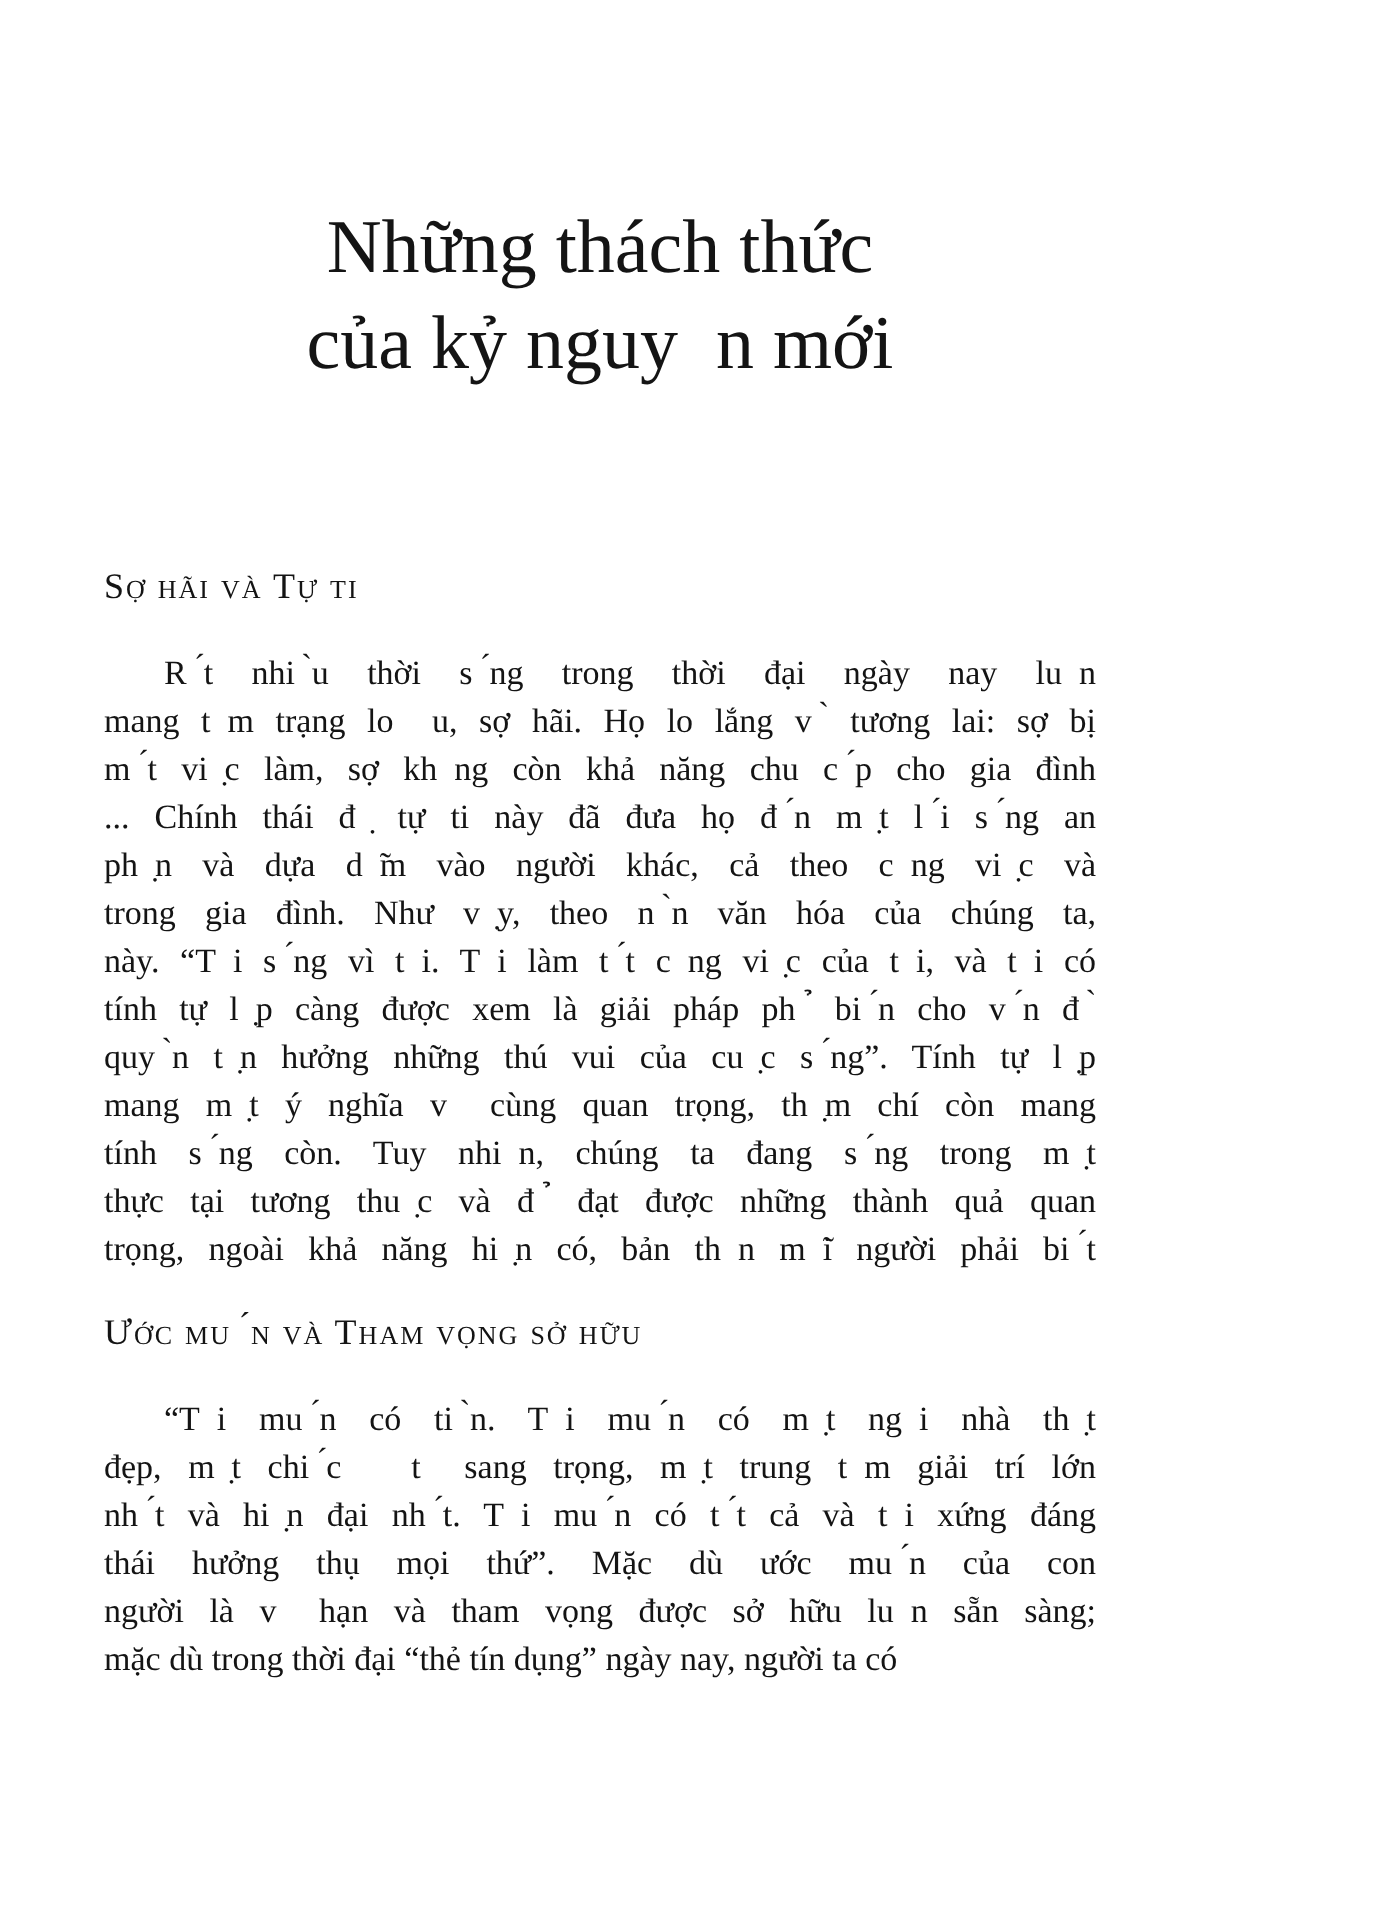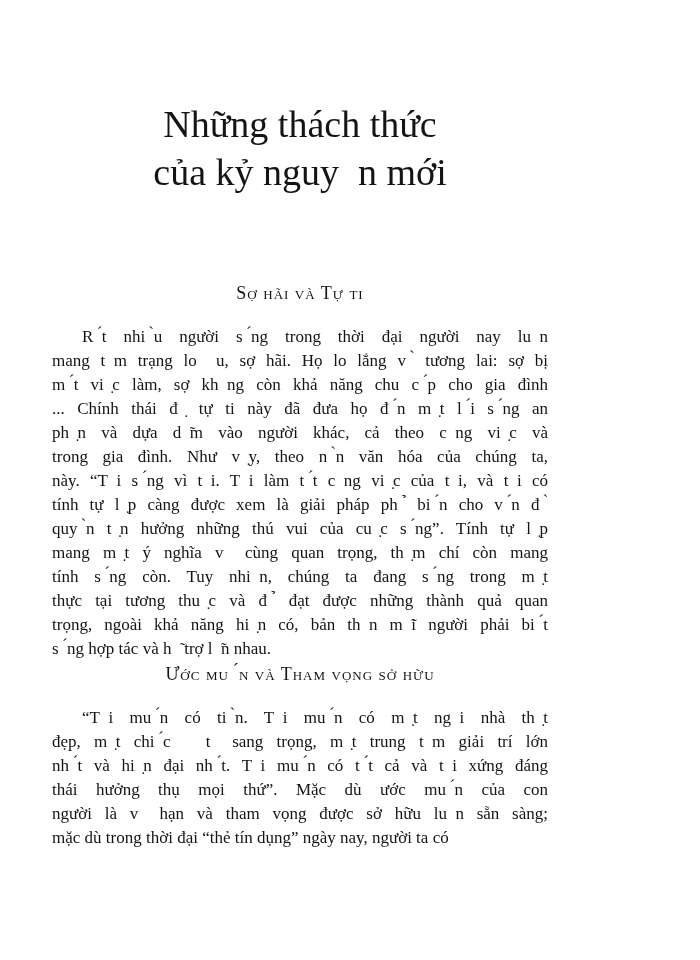--- a/index.html
+++ b/index.html
@@ -21,28 +21,27 @@
     padding-top: 100px;
     text-align: center;
     font-size: 38px;
     line-height: 48px;
     font-weight: normal;
   }
   .title-line { display: block; }
   .section-heading {
     margin: 0;
     margin-top: 84px;
-    text-align: center;
     font-size: 18px;
     line-height: 26px;
     font-weight: normal;
     font-variant: small-caps;
     letter-spacing: 1px;
   }
-  .section-heading.second { margin-top: 0; font-family: Liberation Serif, serif; }
+  .section-heading.second { margin-top: 16px; font-family: Liberation Serif, serif; }
   .para {
     margin-top: 19px;
     font-size: 17px;
     line-height: 24px;
   }
   .text-line {
     text-align: justify;
     text-align-last: justify;
     -moz-text-align-last: justify;
   }
@@ -56,34 +55,33 @@
   <div class="content">
 
     <h1 class="title">
       <span class="title-line">Những thách thức</span>
       <span class="title-line">của kỷ nguy n mới</span>
     </h1>
 
     <h2 class="section-heading">Sợ hãi và Tự ti</h2>
 
     <div class="para">
-        <div class="text-line first">R ́t nhi ̀u người s ́ng trong thời đại người nay lu n</div>
+        <div class="text-line first">R ́t nhi ̀u thời s ́ng trong thời đại ngày nay lu n</div>
         <div class="text-line">mang t m trạng lo  u, sợ hãi. Họ lo lắng v ̀ tương lai: sợ bị</div>
         <div class="text-line">m ́t vi ̣c làm, sợ kh ng còn khả năng chu c ́p cho gia đình</div>
         <div class="text-line">... Chính thái đ ̣ tự ti này đã đưa họ đ ́n m ̣t l ́i s ́ng an</div>
         <div class="text-line">ph ̣n và dựa d ̃m vào người khác, cả theo c ng vi ̣c và</div>
         <div class="text-line">trong gia đình. Như v ̣y, theo n ̀n văn hóa của chúng ta,</div>
         <div class="text-line">này. “T i s ́ng vì t i. T i làm t ́t c ng vi ̣c của t i, và t i có</div>
         <div class="text-line">tính tự l ̣p càng được xem là giải pháp ph ̉ bi ́n cho v ́n đ ̀</div>
         <div class="text-line">quy ̀n t ̣n hưởng những thú vui của cu ̣c s ́ng”. Tính tự l ̣p</div>
         <div class="text-line">mang m ̣t ý nghĩa v  cùng quan trọng, th ̣m chí còn mang</div>
         <div class="text-line">tính s ́ng còn. Tuy nhi n, chúng ta đang s ́ng trong m ̣t</div>
         <div class="text-line">thực tại tương thu ̣c và đ ̉ đạt được những thành quả quan</div>
         <div class="text-line">trọng, ngoài khả năng hi ̣n có, bản th n m ̃i người phải bi ́t</div>
-        <div class="text-line last">s ́ng hợp tác và h ̃ trợ l ̃n nhau.</div>
       </div>
 
     <h2 class="section-heading second">Ước mu ́n và Tham vọng sở hữu</h2>
 
     <div class="para">
         <div class="text-line first">“T i mu ́n có ti ̀n. T i mu ́n có m ̣t ng i nhà th ̣t</div>
         <div class="text-line">đẹp, m ̣t chi ́c   t  sang trọng, m ̣t trung t m giải trí lớn</div>
         <div class="text-line">nh ́t và hi ̣n đại nh ́t. T i mu ́n có t ́t cả và t i xứng đáng</div>
         <div class="text-line">thái hưởng thụ mọi thứ”. Mặc dù ước mu ́n của con</div>
         <div class="text-line">người là v  hạn và tham vọng được sở hữu lu n sẵn sàng;</div>

